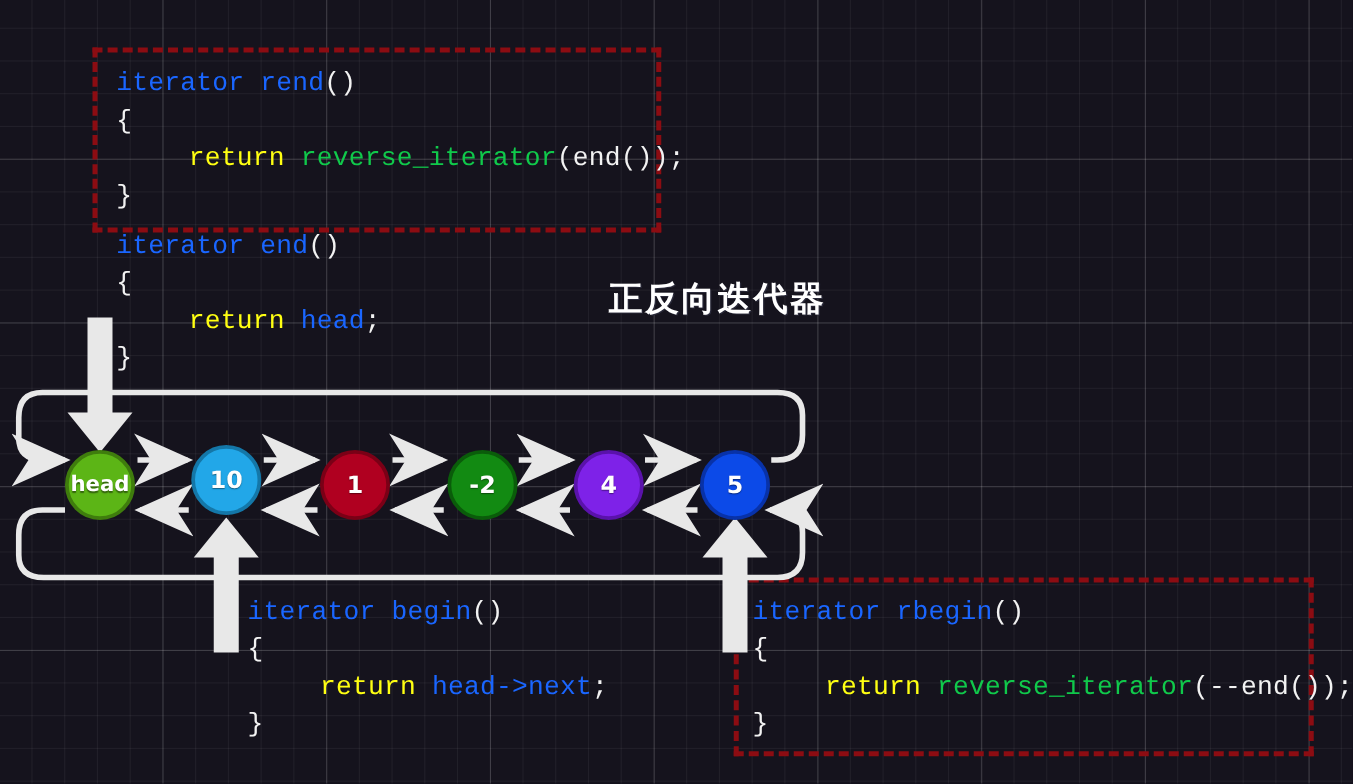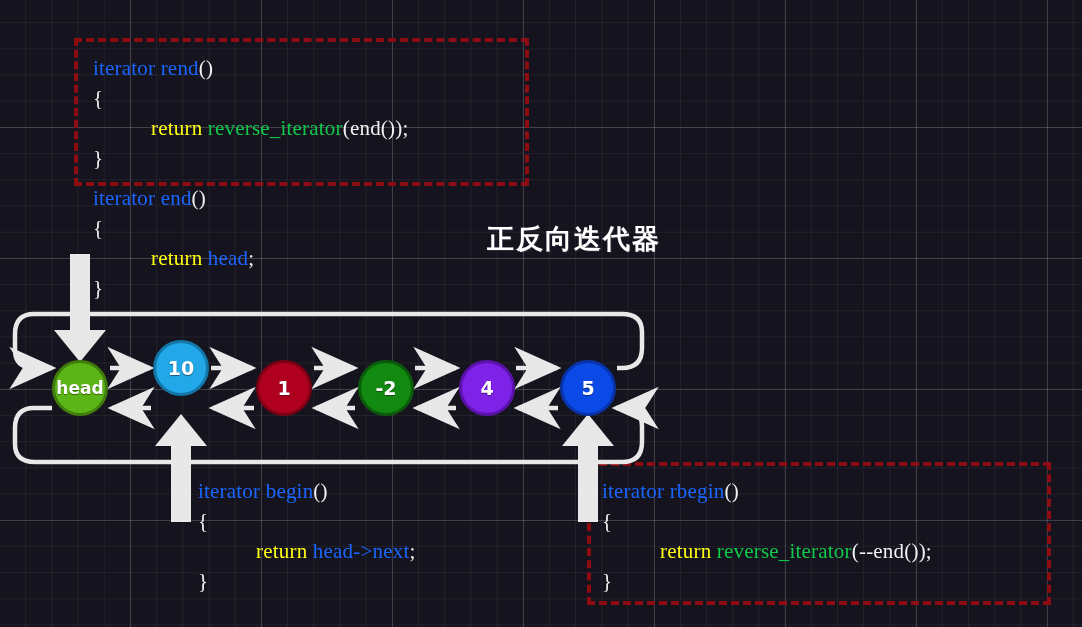--- a/index.html
+++ b/index.html
@@ -31,21 +31,21 @@
   .dashbox {
     position: absolute;
     border: 4px dashed #8c0c12;
     box-sizing: border-box;
     pointer-events: none;
   }
 
   
   .code {
     position: absolute;
-    font-family: Liberation Serif, serif;
+    font-family: Liberation Mono, monospace;
     font-size: 21px;
     line-height: 30px;
     white-space: pre;
     letter-spacing: 0.2px;
   }
   .code .line { height: 30px; white-space: pre; }
   .t-type   { color: #1a66ff; }
   .t-white  { color: #f2f2f2; }
   .t-kw     { color: #ffff12; }
   .t-fn     { color: #10c94b; }
@@ -137,21 +137,21 @@
 
       <path d="M171,522 L191,522 L191,446 L207,446 L181,414 L155,446 L171,446 Z"></path>
 
       <path d="M578,522 L598,522 L598,446 L614,446 L588,414 L562,446 L578,446 Z"></path>
     </g>
   </svg>
 
   <div class="node small" style="left:52px;  top:360px; background:#5cb516; border:3px solid #3f7d0d;">
     <span>head</span>
   </div>
-  <div class="node" style="left:153px; top:340px; background:#22a7e8; border:3px solid #1477a8;">
+  <div class="node" style="left:153px; top:356px; background:#22a7e8; border:3px solid #1477a8;">
     <span>10</span>
   </div>
   <div class="node" style="left:256px; top:360px; background:#b00020; border:3px solid #7a0016;">
     <span>1</span>
   </div>
   <div class="node" style="left:358px; top:360px; background:#128a12; border:3px solid #0a5c0a;">
     <span>-2</span>
   </div>
   <div class="node" style="left:459px; top:360px; background:#7e22e8; border:3px solid #5a12ab;">
     <span>4</span>

